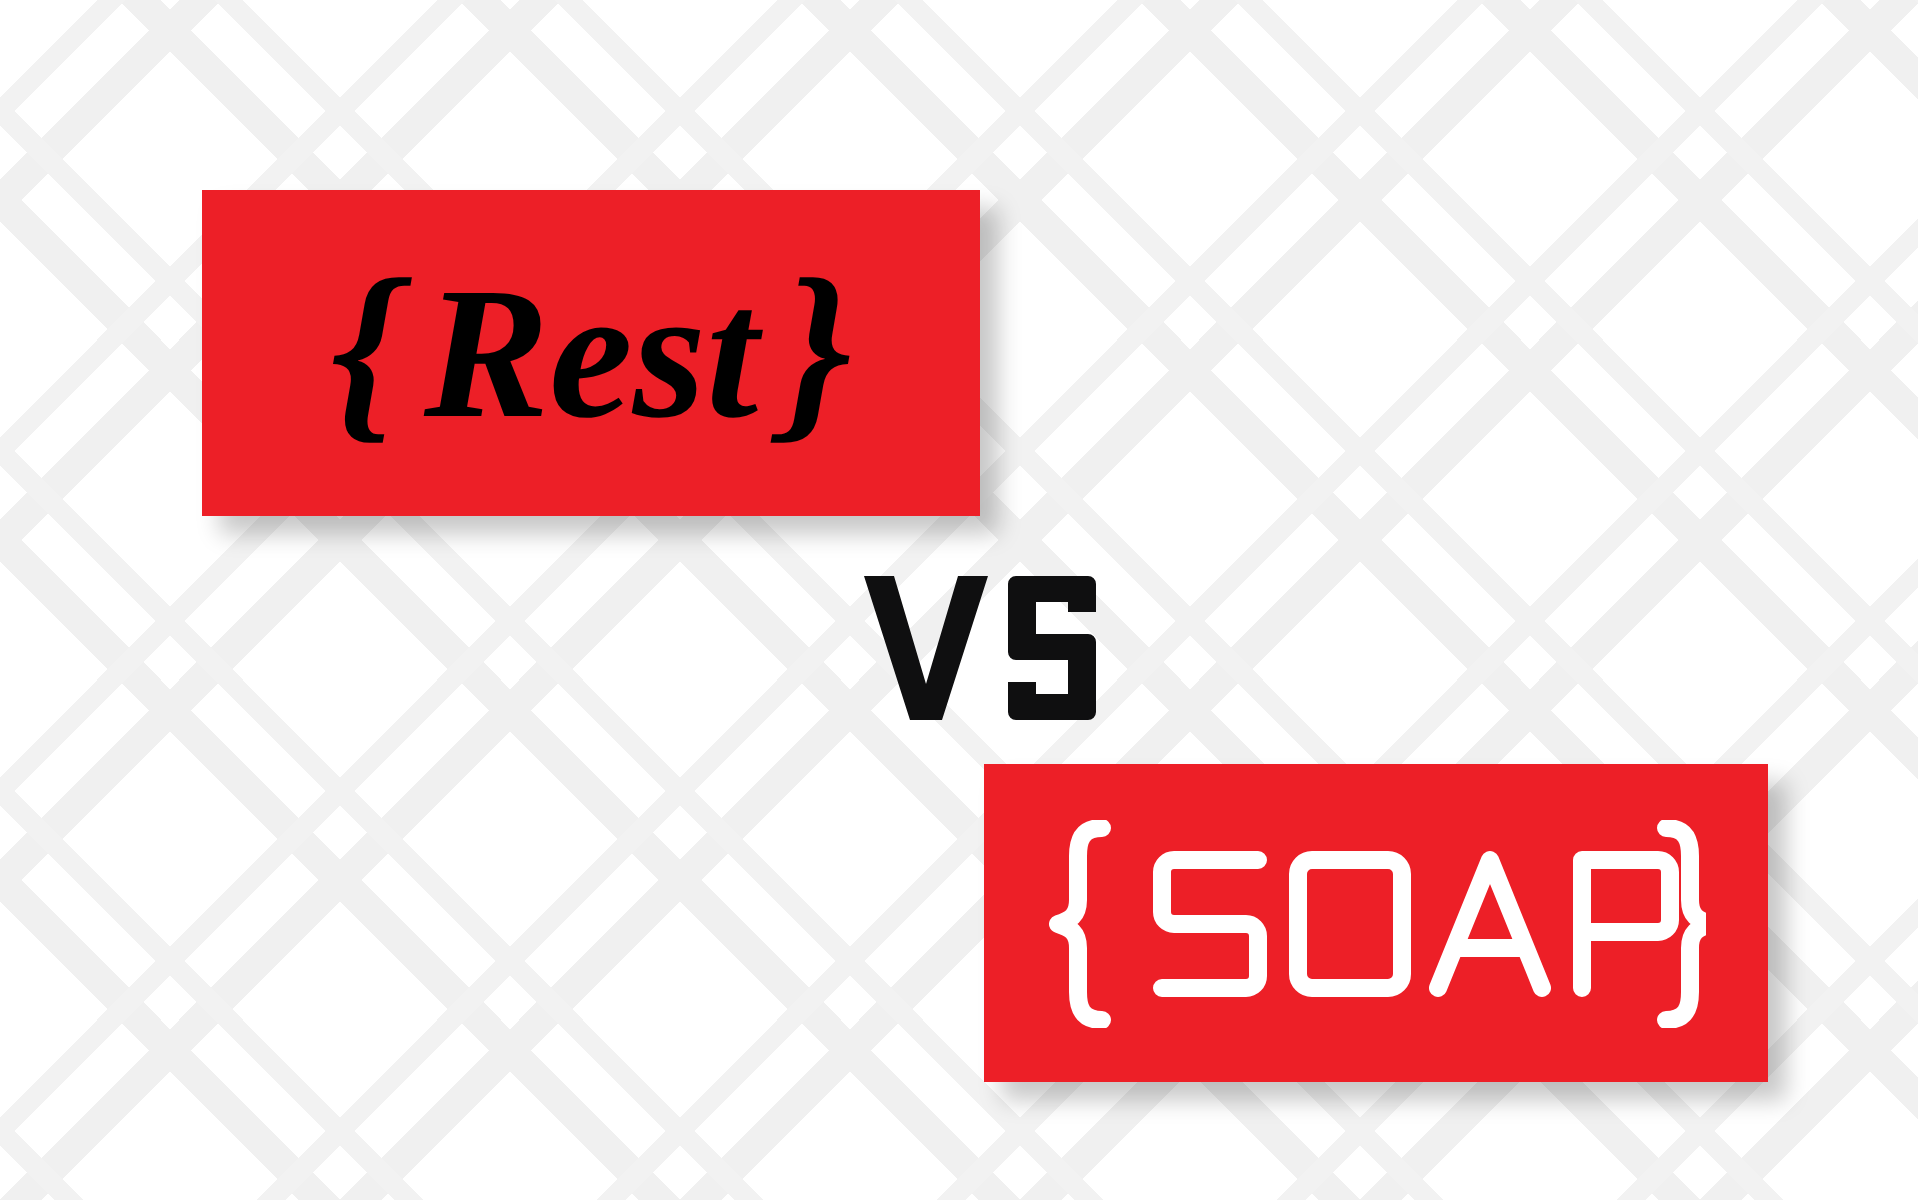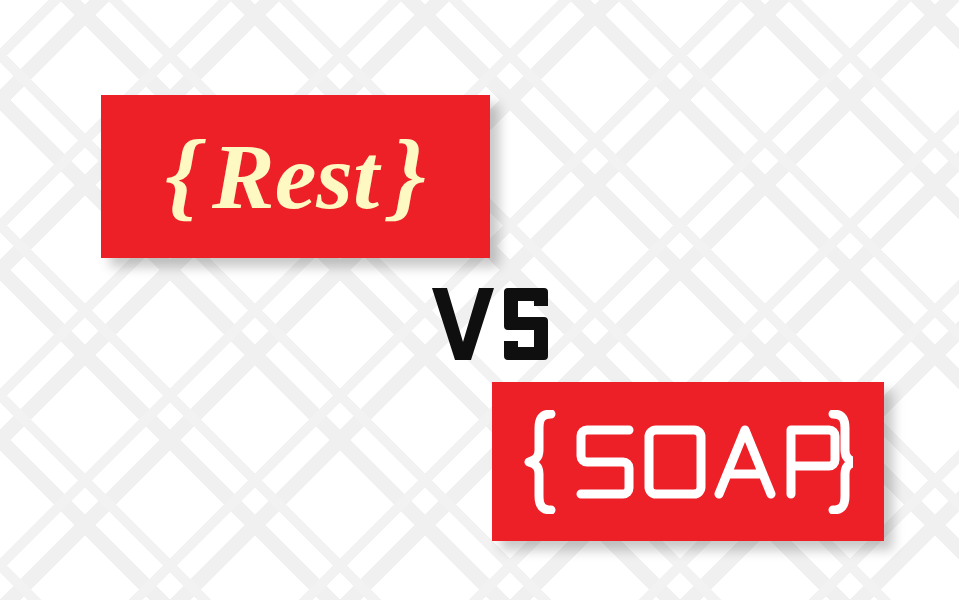--- a/index.html
+++ b/index.html
@@ -125,21 +125,21 @@
 </style>
 </head>
 <body>
 
 <div class="canvas">
 
   <div class="bg-pattern"></div>
   <div class="bg-pattern-b"></div>
 
   <div class="plate plate-rest" id="restPlate" style="background-color: rgb(237, 31, 39);">
-    <div class="rest-mark" style="color: #fef9c3;">
+    <div class="rest-mark" style="color: #000000;">
       <span class="brace">{</span><span class="word">Rest</span><span class="brace">}</span>
     </div>
   </div>
 
   <div class="vs-mark">
     <svg width="120" height="76" viewBox="0 0 120 76" aria-hidden="true">
 
       <path d="M2 2 L17 2 L33 56 L49 2 L64 2 L41 74 L25 74 Z" fill="#0f0f10"></path>
 
       <path d="M74 2

